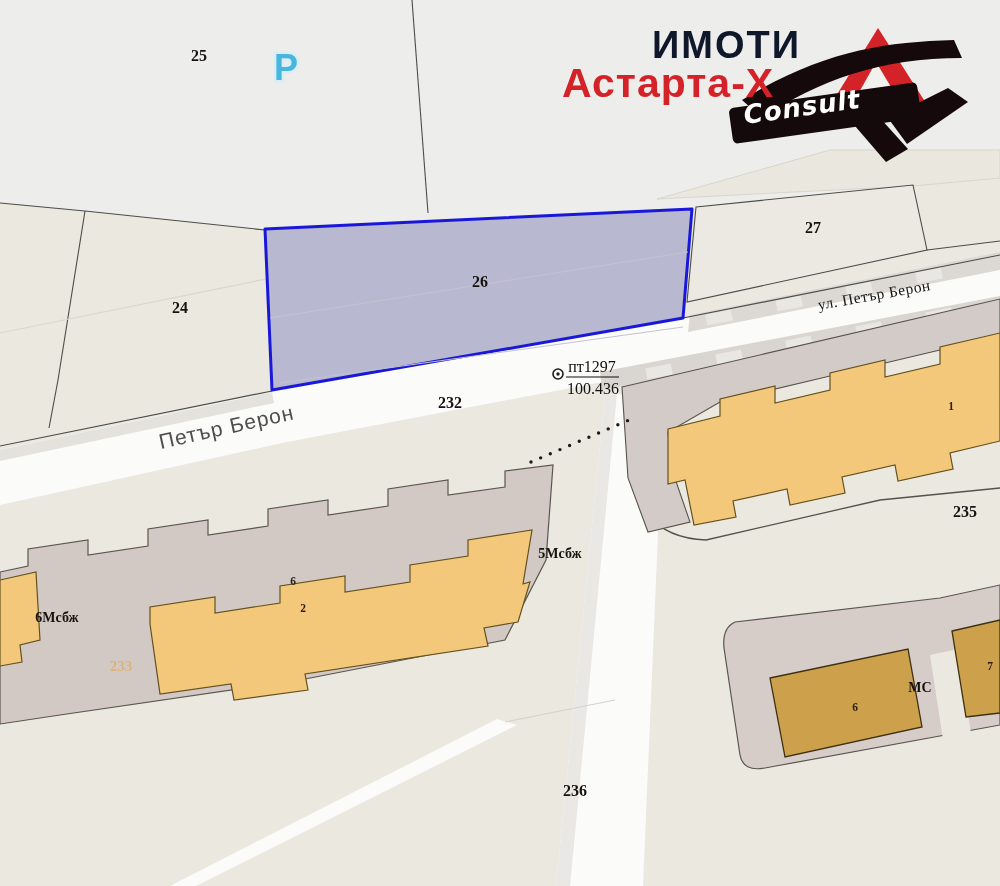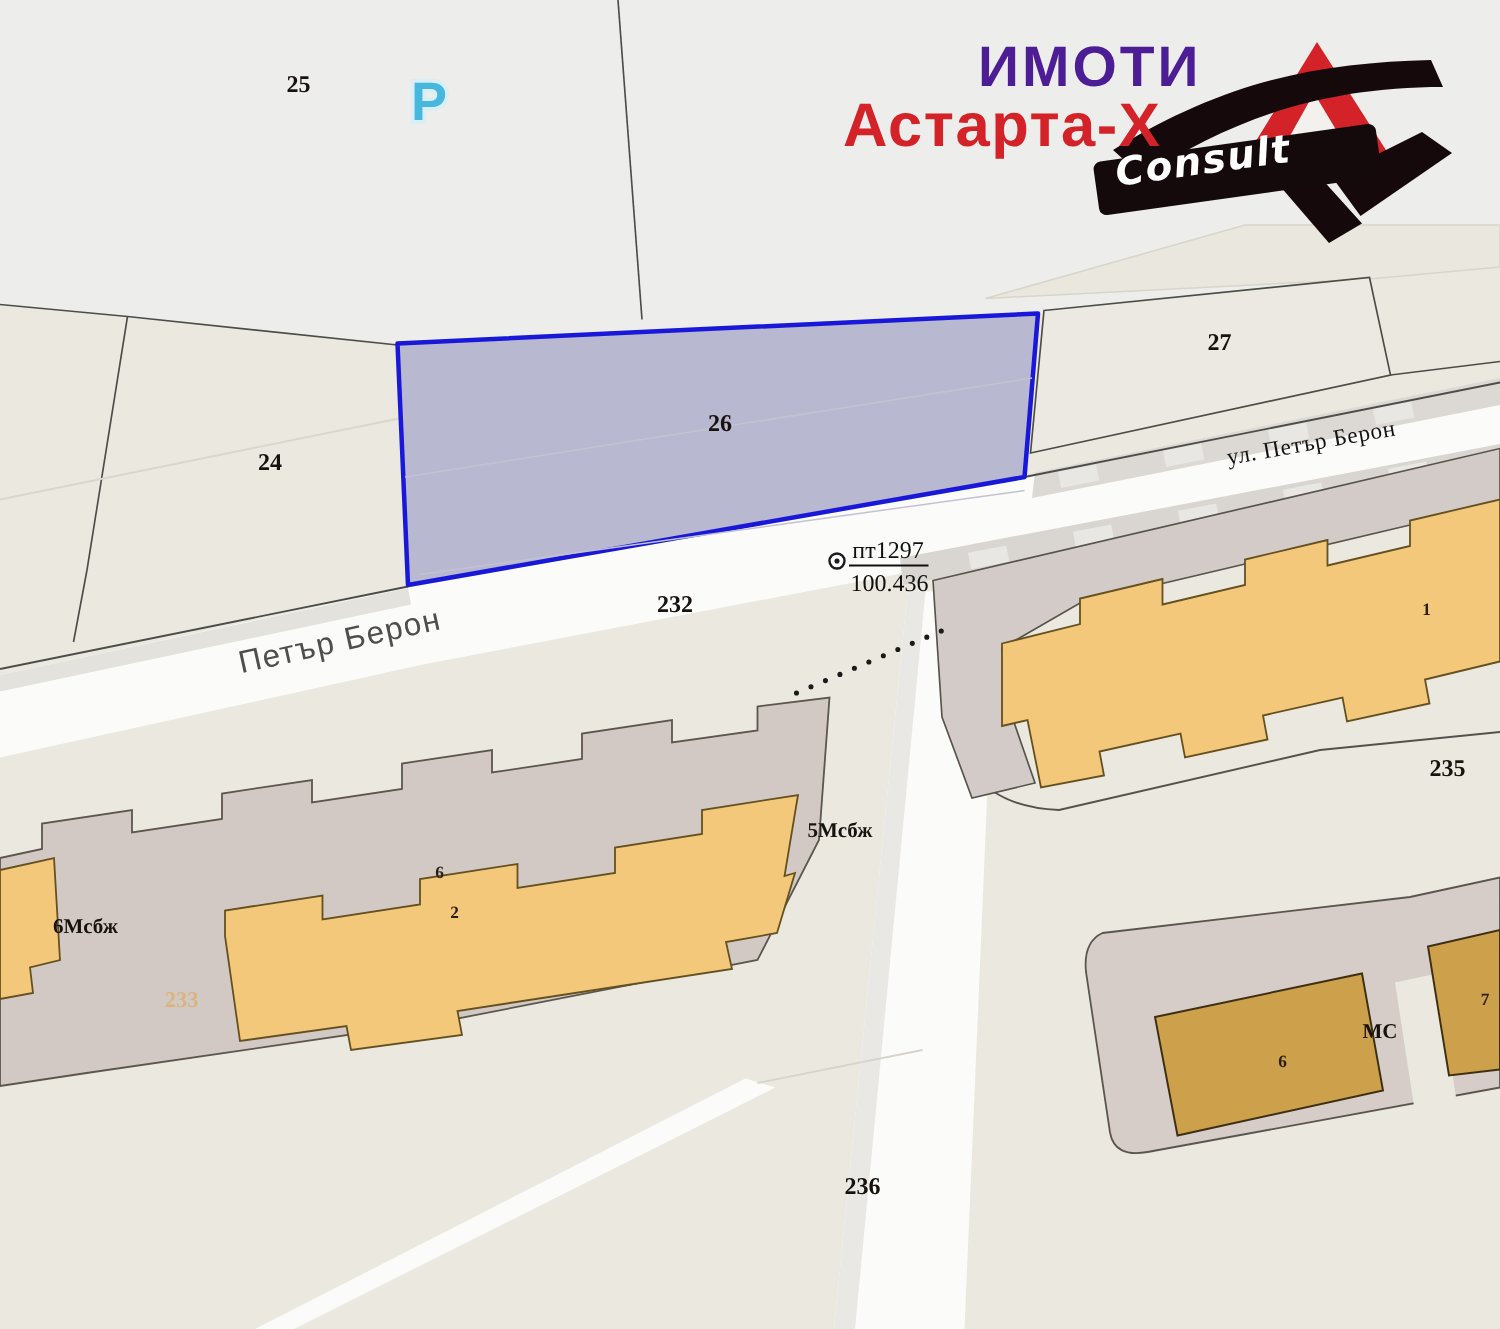--- a/index.html
+++ b/index.html
@@ -13,21 +13,21 @@
   .bldg-name {font:bold 14px "Liberation Serif",serif; fill:#17120e; text-anchor:middle;}
   .pt        {font:16px "Liberation Serif",serif; fill:#101010; text-anchor:middle;}
   .street-osm{font:21px "Liberation Sans",sans-serif; fill:#4e4e4e; text-anchor:middle; letter-spacing:1px;}
   .street-cad{font:15.5px "Liberation Serif",serif; fill:#141414; text-anchor:middle; letter-spacing:.5px;}
   .parking   {font:bold 36px "Liberation Sans",sans-serif; fill:#47b7de; text-anchor:middle;
               stroke:#d9eef7; stroke-width:5px; paint-order:stroke;}
   .consult   {font:italic bold 26px "DejaVu Sans",sans-serif; fill:#ffffff; letter-spacing:1px;}
   
   .logo-line{position:absolute;font-weight:bold;line-height:1;white-space:nowrap;
              font-family:"Liberation Sans",sans-serif;}
-  #logo-line1{left:652px;top:26px;font-size:38px;color:#4c1d95;letter-spacing:2px;}
+  #logo-line1{left:652px;top:26px;font-size:38px;color:#0f172a;letter-spacing:2px;}
   #logo-line2{left:562px;top:63px;font-size:41px;color:#d42328;letter-spacing:1px;}
   #logo-line3{left:540px;top:101px;font-size:41px;color:#d42328;letter-spacing:1px;}
 </style>
 </head>
 <body>
 
 <div id="stage">
 
 <svg width="1000" height="886" viewBox="0 0 1000 886">
 

